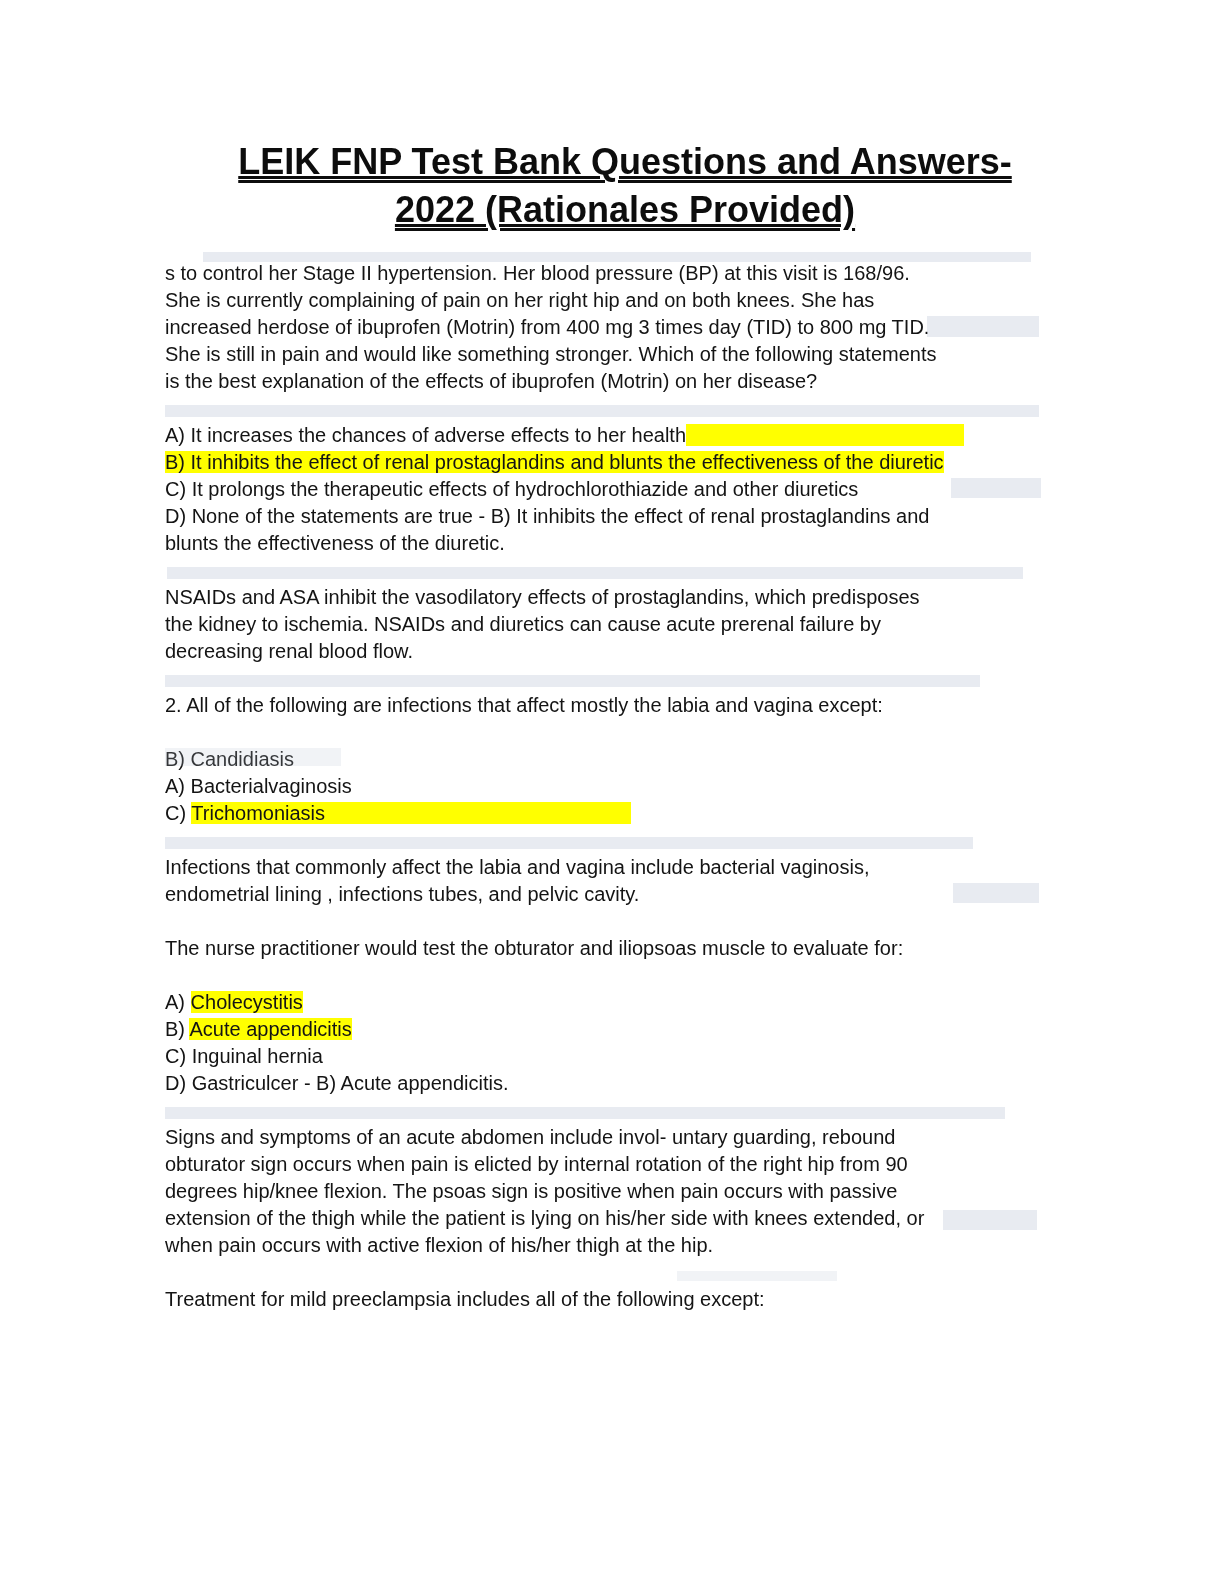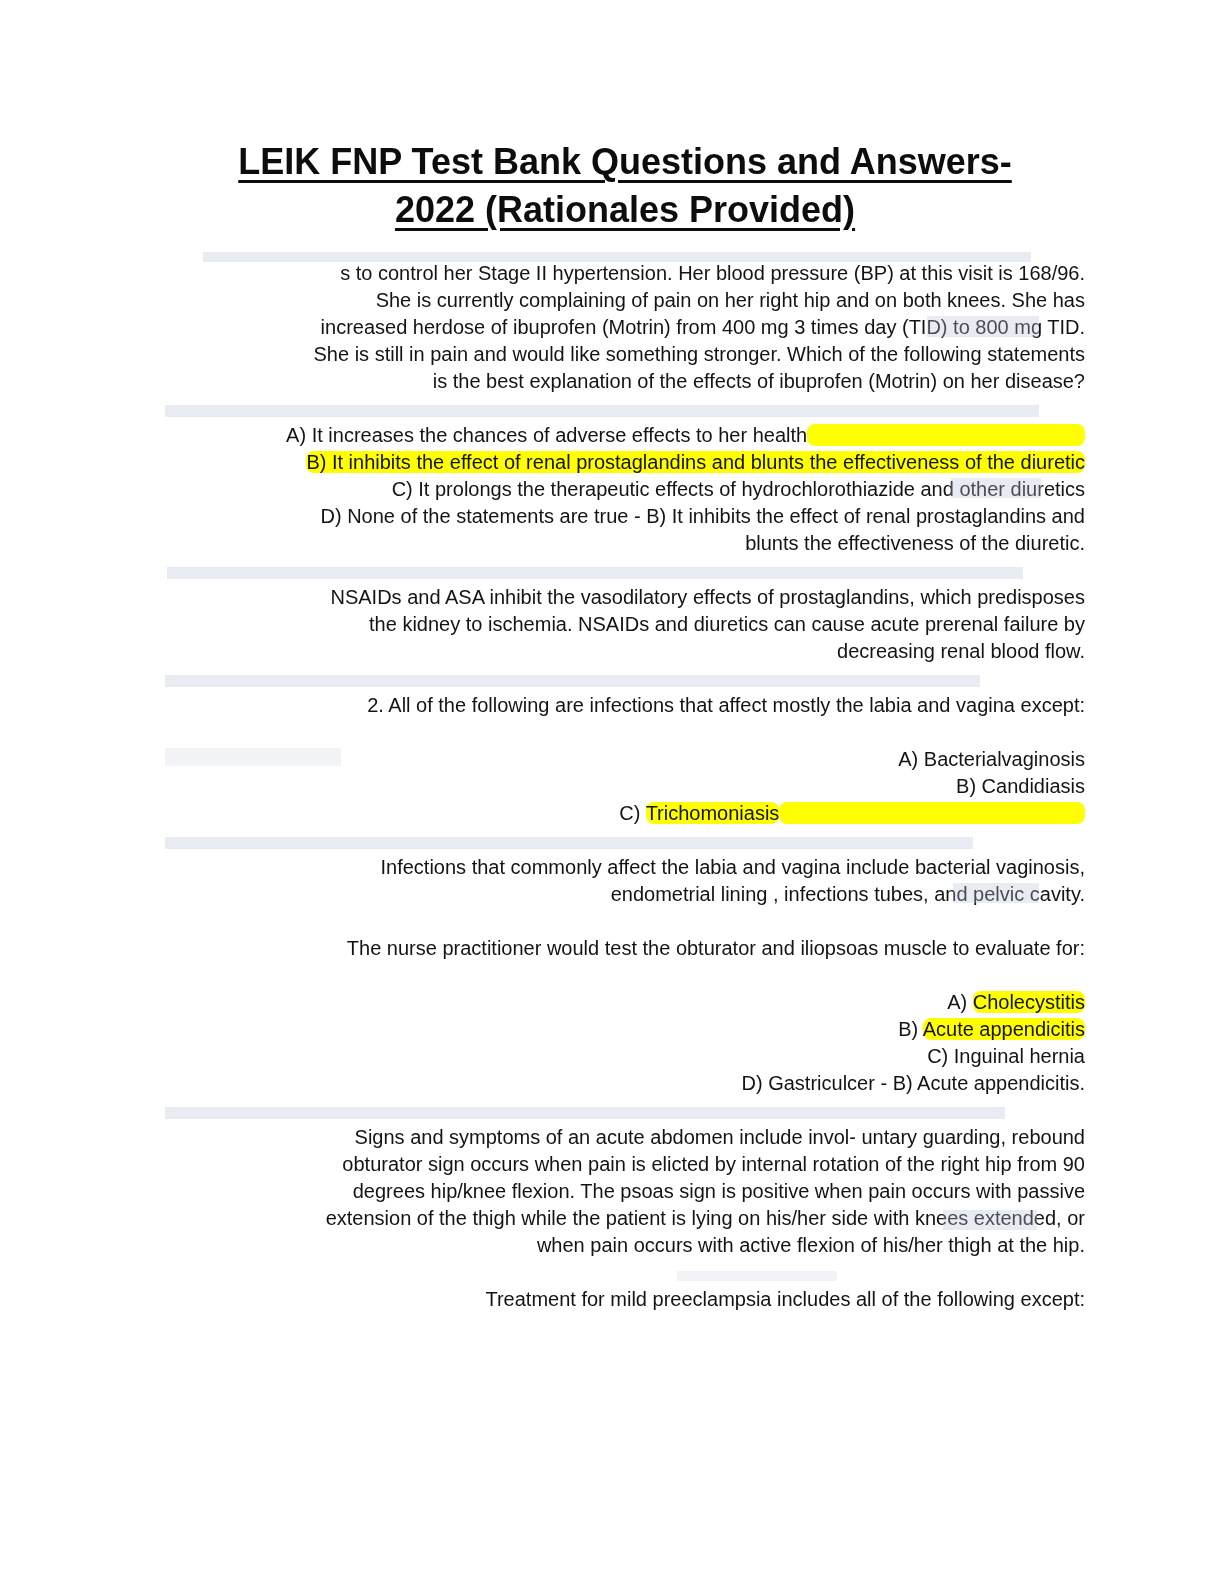--- a/index.html
+++ b/index.html
@@ -18,37 +18,37 @@
     top: 138px;
     width: 920px;
   }
   .title {
     font-size: 36px;
     font-weight: bold;
     line-height: 48px;
     text-align: center;
     margin: 0 0 26px 0;
     color: #0d0d0d;
+    text-decoration: underline;
   }
   .title .tline {
     text-decoration: underline;
     text-decoration-thickness: 3px;
     text-underline-offset: 6px;
   }
   .block {
     position: relative;
     margin: 0 0 27px 0;
   }
   .line {
     font-size: 20px;
     line-height: 27px;
     white-space: pre;
-    text-align: right;
   }
-  .hl { background: var(--hl, #ffff00); border-radius: 8px; }
+  .hl { background: var(--hl, #ffff00); }
   .artifact {
     position: absolute;
     background: rgba(184,194,210,0.32);
     pointer-events: none;
   }
   .artifact.light { background: rgba(184,194,210,0.20); }
 </style>
 </head>
 <body>
 
@@ -87,22 +87,22 @@
       <div class="line">decreasing renal blood flow.</div>
     </div>
 
     <div class="block">
       <i class="artifact" style="top:-17px;left:0px;width:815px;height:12px;"></i>
       <div class="line">2. All of the following are infections that affect mostly the labia and vagina except:</div>
     </div>
 
     <div class="block">
       <i class="artifact light" style="top:2px;left:0px;width:176px;height:18px;"></i>
+      <div class="line"><span>B) Candidiasis</span></div>
       <div class="line"><span>A) Bacterialvaginosis</span></div>
-      <div class="line"><span>B) Candidiasis</span></div>
       <div class="line"><span>C) </span><span class="hl">Trichomoniasis</span><span class="hl">                                                       </span></div>
     </div>
 
     <div class="block">
       <i class="artifact" style="top:-17px;left:0px;width:808px;height:12px;"></i>
       <i class="artifact" style="top:29px;left:788px;width:86px;height:20px;"></i>
       <div class="line">Infections that commonly affect the labia and vagina include bacterial vaginosis,</div>
       <div class="line">endometrial lining , infections tubes, and pelvic cavity.</div>
     </div>
 

